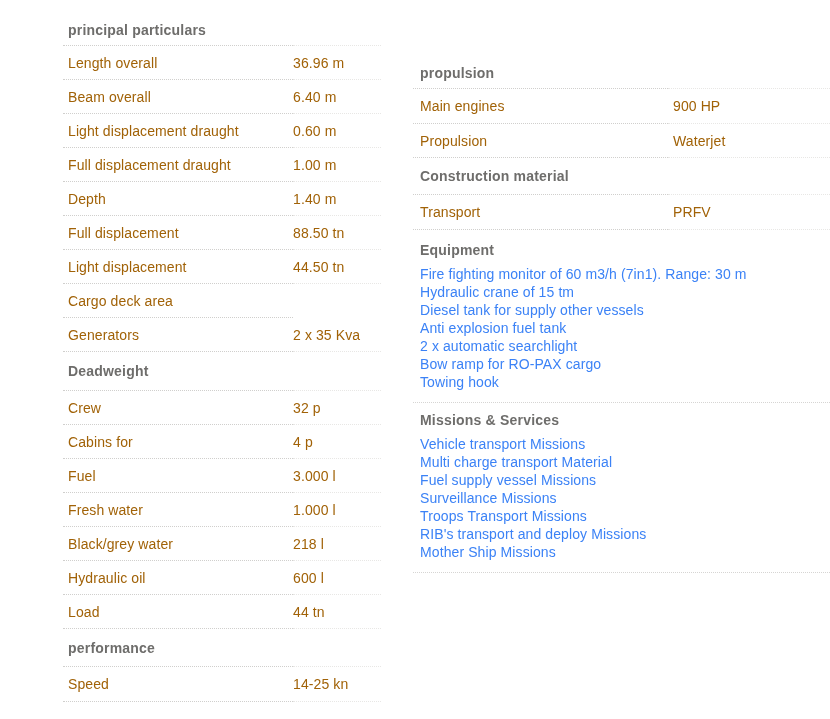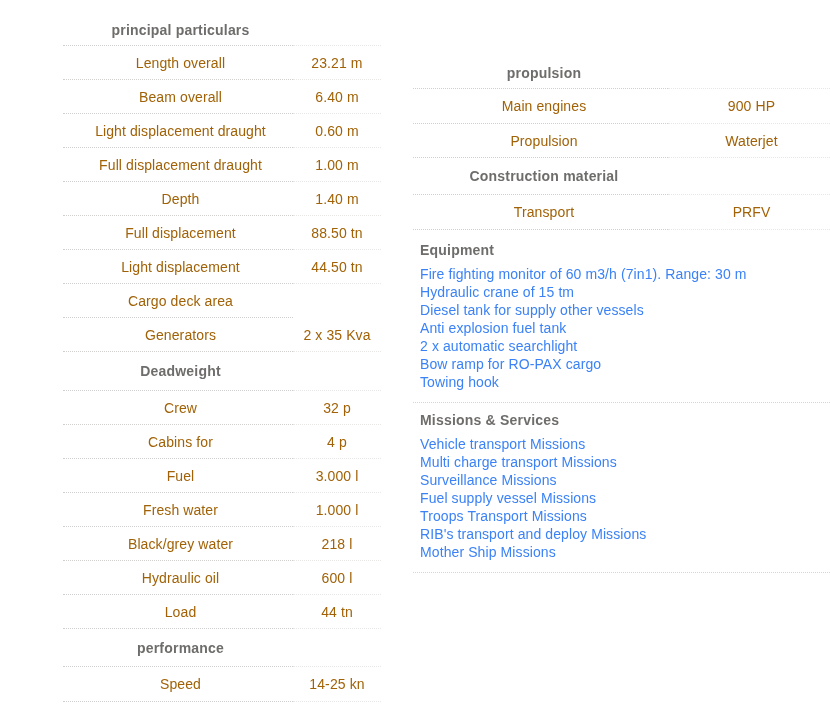--- a/index.html
+++ b/index.html
@@ -6,21 +6,21 @@
   .page {
     position:relative; width:830px; height:719px; background:#ffffff;
     font-family:"Liberation Sans", sans-serif; overflow:hidden;
   }
   .col { position:absolute; top:14px; }
   .col-left  { left:63px;  width:318px; }
   .col-right { left:413px; width:417px;margin-top:43px; }
 
   
   .trow { display:flex; box-sizing:border-box; }
-  .trow .c { display:flex; align-items:center; box-sizing:border-box;justify-content:center; }
+  .trow .c { display:flex; align-items:center; box-sizing:border-box; }
   .c-label { border-bottom:1px dotted #d0cfcd; }
   .c-value { border-bottom:1px dotted #e8e7e5; flex:1; }
 
   .col-left  .c-label { width:230px; padding-left:5px; }
   .col-right .c-label { width:255px; padding-left:7px; }
   .col-right .c-value { padding-left:5px; }
 
   .row-std  { height:34px; }
   .row-last { height:35px; }
 
@@ -55,21 +55,21 @@
           <span class="heading-text">principal particulars</span>
         </div>
       <div class="c c-value"></div>
     </div>
 
     <div class="trow row-std">
       <div class="c c-label">
           <span class="label-text">Length overall</span>
         </div>
       <div class="c c-value">
-          <span class="value-text">23.21 m</span>
+          <span class="value-text">36.96 m</span>
         </div>
     </div>
     <div class="trow row-std">
       <div class="c c-label">
           <span class="label-text">Beam overall</span>
         </div>
       <div class="c c-value">
           <span class="value-text">6.40 m</span>
         </div>
     </div>
@@ -261,22 +261,22 @@
         <div class="list-item">Towing hook</div>
       </div>
     </div>
 
     <div class="list-section">
       <div class="list-heading" style="margin-top:9px">
           <span class="heading-text">Missions &amp; Services</span>
         </div>
       <div class="list-items">
         <div class="list-item">Vehicle transport Missions</div>
-        <div class="list-item">Multi charge transport Missions</div>
+        <div class="list-item">Multi charge transport Material</div>
+        <div class="list-item">Fuel supply vessel Missions</div>
         <div class="list-item">Surveillance Missions</div>
-        <div class="list-item">Fuel supply vessel Missions</div>
         <div class="list-item">Troops Transport Missions</div>
         <div class="list-item">RIB's transport and deploy Missions</div>
         <div class="list-item">Mother Ship Missions</div>
       </div>
     </div>
   </div>
 </div>
 
 </body></html>

